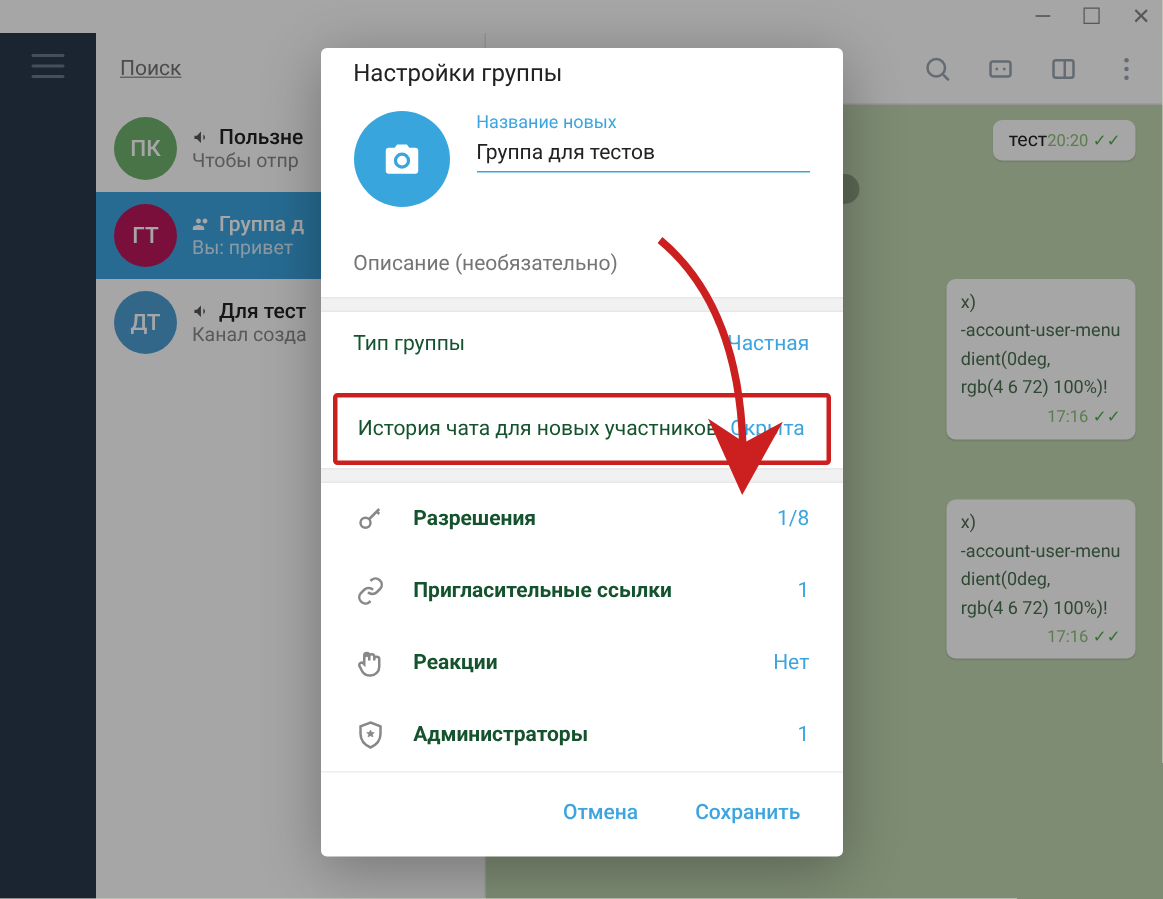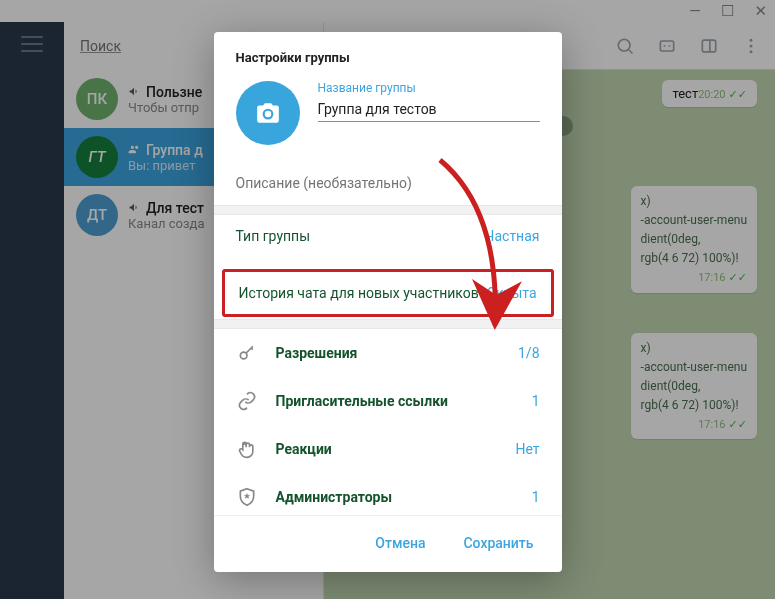--- a/index.html
+++ b/index.html
@@ -17,21 +17,21 @@
 
 
 .chatlist { width: 260px; background: #fff; border-right: 1px solid #e6e6e6; display: flex; flex-direction: column; }
 .search-row { height: 48px; display: flex; align-items: center; padding: 0 14px 0 16px; }
 .search-input { flex: 1; border: none; outline: none; font-size: 14px; color: #999; background: transparent; text-decoration: underline; }
 
 .chat-item { display: flex; gap: 10px; padding: 8px 12px; align-items: center; cursor: pointer; }
 .chat-item.selected { background: #3ca5e0; color: #fff; }
 .avatar { width: 42px; height: 42px; border-radius: 50%; display: flex; align-items: center; justify-content: center; font-size: 15px; color: #fff; flex-shrink: 0; font-weight: 500; }
 .av-green { background: #6fb36f; }
-.av-pink { background: #15803d; font-style: italic; }
+.av-pink { background: #be185d; }
 .av-blue { background: #4f9ed4; }
 .chat-text { flex: 1; overflow: hidden; }
 .chat-title { font-size: 14px; font-weight: 500; display: flex; align-items: center; gap: 5px; color: #222; white-space: nowrap; overflow: hidden; }
 .chat-item.selected .chat-title { color: #fff; }
 .chat-sub { font-size: 13px; color: #8a8a8a; white-space: nowrap; overflow: hidden; }
 .chat-item.selected .chat-sub { color: #d4ebf9; }
 
 
 .chat-area { flex: 1; background: #c2d7b2; position: relative; display: flex; flex-direction: column; }
 .chat-header { height: 48px; background: #fff; border-bottom: 1px solid #e0e0e0; display: flex; align-items: center; justify-content: flex-end; padding: 0 14px; gap: 22px; color: #9aa5af; }
@@ -40,21 +40,21 @@
 .bubble-out { background: #fff; border-radius: 6px; padding: 6px 10px; max-width: 300px; font-size: 13px; color: #222; box-shadow: 0 1px 1px rgba(0,0,0,0.1); position: relative; }
 .msg-time { font-size: 11px; color: #8fbf7a; display: inline-flex; align-items: center; gap: 3px; margin-left: 0; }
 .checks { color: #4fae4e; }
 .date-chip { background: rgba(80,100,70,0.45); color: #fff; font-size: 12px; padding: 3px 10px; border-radius: 10px; display: inline-block; }
 .date-row { text-align: center; margin: 8px 0 0 0; }
 .code-bubble { font-family: "Courier New", monospace; font-size: 12px; color: #4a7050; white-space: pre; line-height: 1.5; }
 
 
 .modal-overlay { position: absolute; inset: 0; background: rgba(0,0,0,0.35); display: flex; align-items: flex-start; justify-content: center; padding-top: 32px; z-index: 100; }
 .modal { width: 348px; background: #fff; border-radius: 4px; box-shadow: 0 8px 40px rgba(0,0,0,0.3); display: flex; flex-direction: column; max-height: 540px; }
-.modal-title { font-size: 13px; font-weight: 700; color: #222; padding: 18px 22px 12px; }
+.modal-title { font-size: 16px; font-weight: 400; color: #222; padding: 7px 22px 12px; }
 .modal-body { overflow-y: auto; }
 .modal-body::-webkit-scrollbar { width: 8px; }
 .modal-body::-webkit-scrollbar-thumb { background: #c8c8c8; border-radius: 4px; }
 
 .group-info-row { display: flex; gap: 18px; padding: 4px 22px 16px; align-items: flex-start; }
 .photo-circle { width: 64px; height: 64px; border-radius: 50%; background: #38a5dd; display: flex; align-items: center; justify-content: center; flex-shrink: 0; cursor: pointer; }
 .photo-circle svg { width: 28px; height: 26px; fill: #fff; }
 .group-fields { flex: 1; }
 .field-label { font-size: 12px; color: #3ca5e0; margin-bottom: 3px; }
 .field-input { border: none; border-bottom: 1px solid #3ca5e0; outline: none; width: 100%; font-size: 14px; padding: 3px 0 4px; color: #222; }
@@ -190,21 +190,21 @@
   <div class="modal">
     <div class="modal-title">Настройки группы</div>
     <div class="modal-body">
       <div class="group-info-row">
         <div class="photo-circle">
           <svg viewBox="0 0 24 24">
               <path d="M9 3L7.5 5H4a2 2 0 00-2 2v12a2 2 0 002 2h16a2 2 0 002-2V7a2 2 0 00-2-2h-3.5L15 3H9zm3 15a5 5 0 110-10 5 5 0 010 10zm0-2a3 3 0 100-6 3 3 0 000 6z"></path>
             </svg>
         </div>
         <div class="group-fields">
-          <div class="field-label">Название группы</div>
+          <div class="field-label">Название новых</div>
           <input class="field-input" value="Группа для тестов" style="">
         </div>
       </div>
       <input class="desc-input" placeholder="Описание (необязательно)" style="">
       <div class="section-divider"></div>
 
       <div class="option-row">
         <span class="option-label">Тип группы</span>
         <span class="option-value">Частная</span>
       </div>

